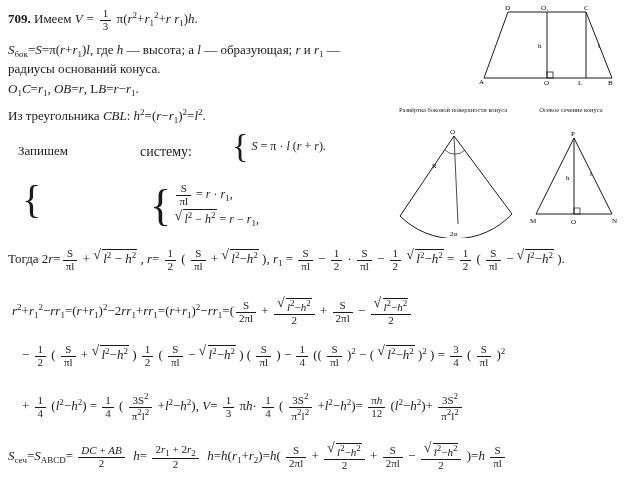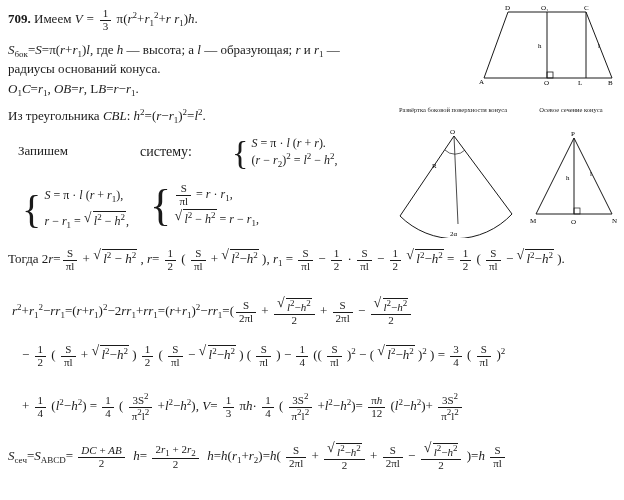--- a/index.html
+++ b/index.html
@@ -58,30 +58,25 @@
     Из треугольника <span class="it">CBL</span>: <span class="it">h</span><span class="sup">2</span>=(<span class="it">r</span>−<span class="it">r</span><span class="sub">1</span>)<span class="sup">2</span>=<span class="it">l</span><span class="sup">2</span>.
   </div>
 
   <div class="ln" style="left:18px;top:144px;font-size:13px;">Запишем</div>
   <div class="ln" style="left:140px;top:144px;font-size:14px;">систему:</div>
 
   <div class="ln" style="left:232px;top:136px;">
     <span class="brace" style="font-size:34px;">{</span>
     <span class="sys">
       <div><span class="it">S</span> = π · <span class="it">l</span> (<span class="it">r</span> + <span class="it">r</span>).</div>
-      <div>(<span class="it">r</span> − <span class="it">r</span><span class="sub">2</span>)<span class="sup">2</span> = <span class="it">l</span><span class="sup">2</span> − <span class="it">h</span><span class="sup">2</span>,</div>
     </span>
   </div>
 
   <div class="ln" style="left:22px;top:188px;">
     <span class="brace" style="font-size:40px;">{</span>
-    <span class="sys">
-      <div><span class="it">S</span> = π · <span class="it">l</span> (<span class="it">r</span> + <span class="it">r</span><span class="sub">1</span>),</div>
-      <div style="margin-top:6px;"><span class="it">r</span> − <span class="it">r</span><span class="sub">1</span> = <span class="rad"><span class="bar"><span class="it">l</span><span class="sup">2</span> − <span class="it">h</span><span class="sup">2</span></span></span>,</div>
-    </span>
   </div>
 
   <div class="ln" style="left:150px;top:183px;">
     <span class="brace" style="font-size:44px;">{</span>
     <span class="sys">
       <div><span class="frac"><span class="num">S</span><span class="den">πl</span></span> = <span class="it">r</span> · <span class="it">r</span><span class="sub">1</span>,</div>
       <div style="margin-top:2px;"><span class="rad"><span class="bar"><span class="it">l</span><span class="sup">2</span> − <span class="it">h</span><span class="sup">2</span></span></span> = <span class="it">r</span> − <span class="it">r</span><span class="sub">1</span>,</div>
     </span>
   </div>
 

